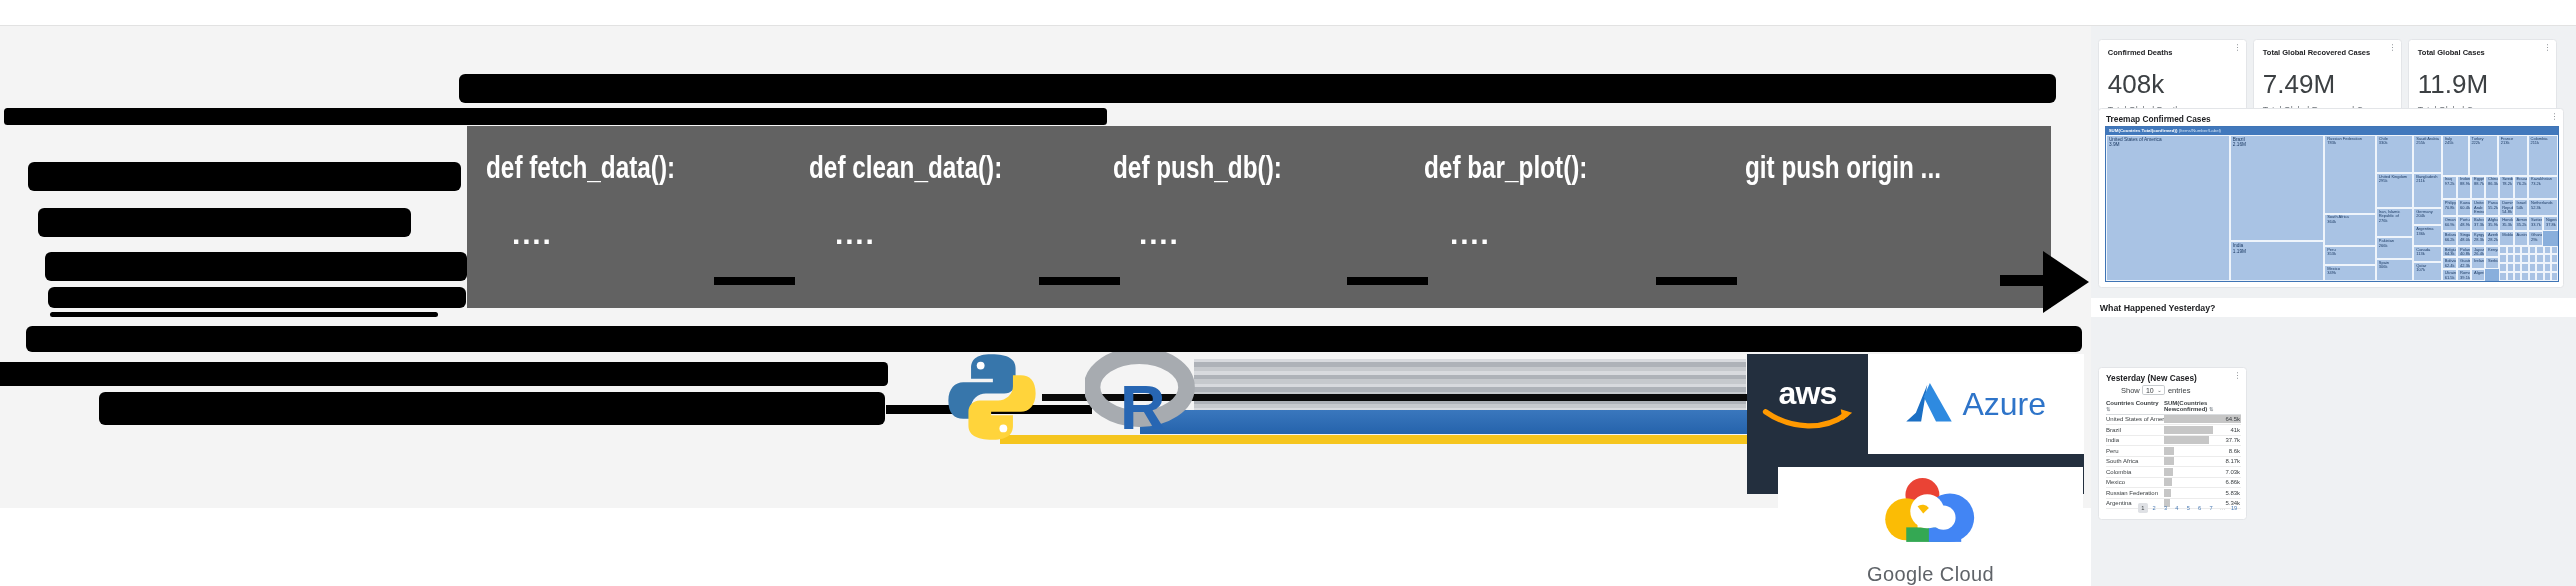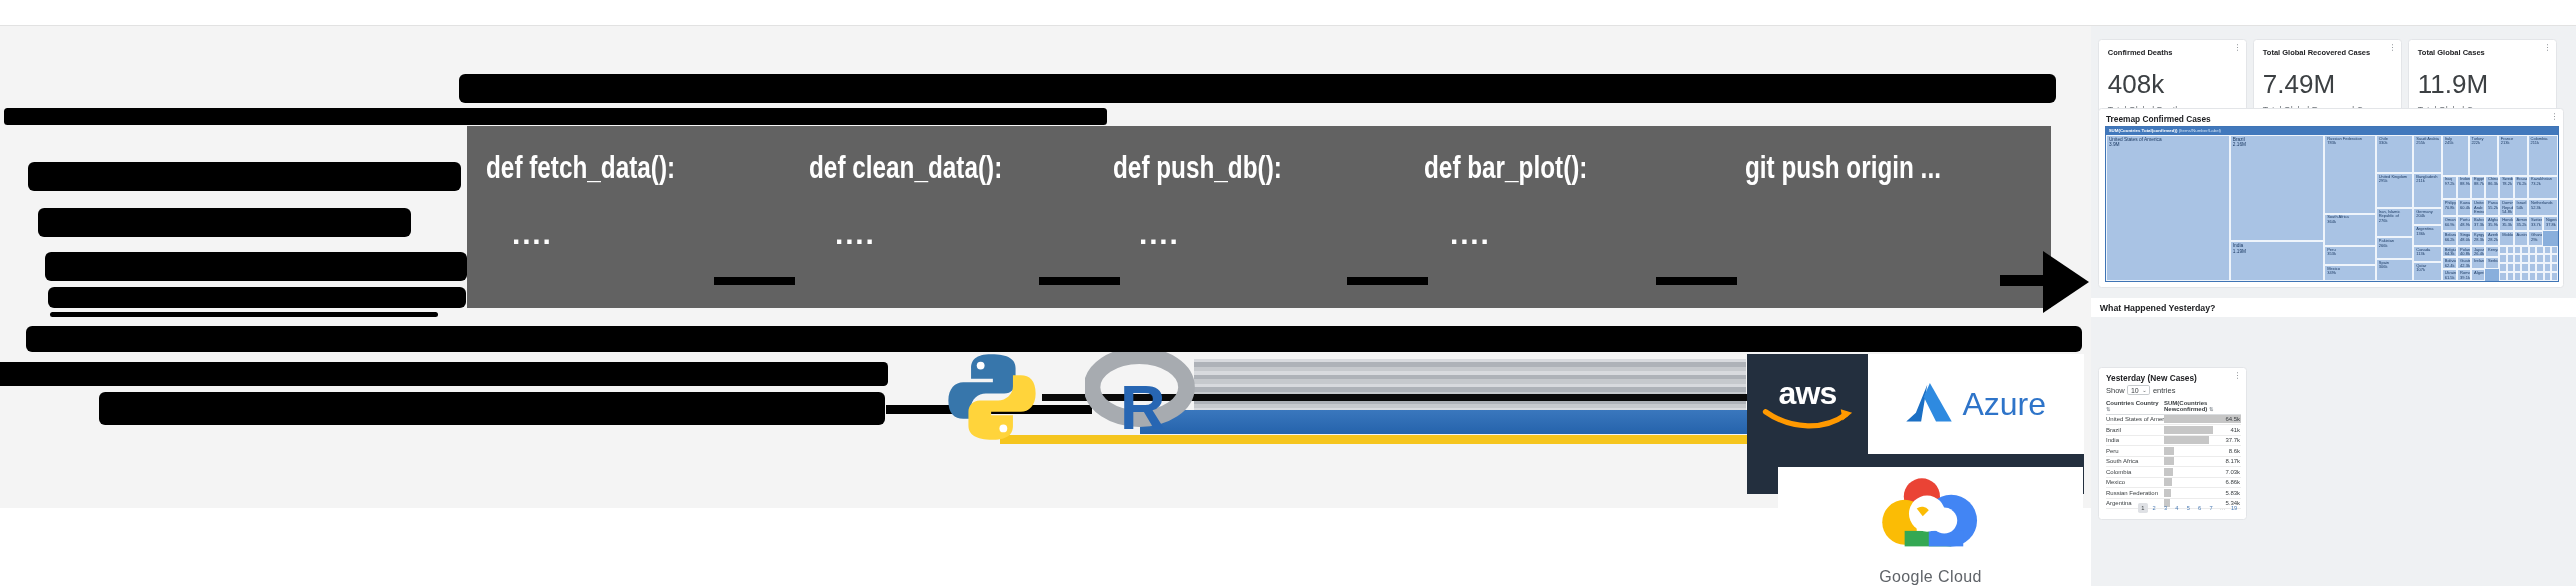--- a/index.html
+++ b/index.html
@@ -30,21 +30,21 @@
   .yellow-band { left:1000px; top:409px; width:747px; height:8.8px; background:#f5c51e; }
 
   .logo-box { position:absolute; }
   .aws-box { left:1747px; top:328px; width:121px; height:100px; background:#232f3e; display:flex; flex-direction:column; align-items:center; justify-content:center; }
   .aws-text { color:#fff; font-size:32px; font-weight:700; letter-spacing:-0.9px; line-height:1; }
   .azure-box { left:1868px; top:328px; width:216px; height:100px; background:#fff; display:flex; align-items:center; justify-content:center; gap:10.5px; }
   .azure-text { color:#2e74c9; font-size:32px; font-weight:400; letter-spacing:0px; }
   .navy-bar { position:absolute; left:1747px; top:428px; width:337px; height:40px; background:#232f3e; }
 
   .google-box { position:absolute; left:1778px; top:467px; width:305px; height:119px; background:#fff; z-index:6; display:flex; flex-direction:column; align-items:center; }
-  .gcloud-text { font-size:16px; color:#5f6368; margin-top:13px; letter-spacing:0.4px; }
+  .gcloud-text { font-size:20px; color:#5f6368; margin-top:13px; letter-spacing:0.4px; }
   .gcloud-text b { font-weight:500; color:#5f6368; }
 
   
   .panel { position:absolute; left:2091px; top:0; width:485px; height:587px; background:#eff1f3; z-index:4; }
   .panel-header { position:absolute; left:0; top:0; width:485px; height:26px; background:#fff; border-bottom:0.9px solid #e0e0e0; display:flex; align-items:center; padding:0 8.8px; }
   .ph-title { font-size:12.3px; color:#5f6368; }
   .draft-chip { margin-left:7px; border:0.9px solid #b9bdc1; border-radius:1.8px; font-family:"Liberation Mono",monospace; font-size:6.1px; color:#5f6368; padding:1.8px 3.5px; }
   .star { margin-left:7px; font-size:9.6px; color:#5f6368; cursor:pointer; }
   .ph-actions { margin-left:auto; display:flex; }
   .edit-btn { border:0.9px solid #d2d5d9; background:#fff; font-size:5.7px; color:#3c4043; letter-spacing:0.4px; padding:3.5px 6.1px; border-radius:1.8px 0 0 1.8px; cursor:pointer; }
@@ -63,21 +63,21 @@
   .tm-head .sub { color:#cfe0f2; }
   .tm-cells { position:absolute; left:0; top:8px; width:100%; height:146px; background:#89afdc; }
   .tm-cell { position:absolute; background:#a9c3e4; border:0.9px solid #eef4fb; overflow:hidden; }
   .tm-lab { font-size:4px; line-height:1.2; color:#1c3a63; padding:0.9px 0 0 1.8px; display:block; }
 
   .section-band { position:absolute; left:0; top:298px; width:485px; height:19px; background:#fff; display:flex; align-items:center; }
   .section-title { font-size:8.8px; font-weight:700; color:#202124; margin-left:8.8px; }
 
   .yc { left:7px; top:323px; width:149px; height:153px;margin-top:44px; }
   .yc-title { position:absolute; left:7px; top:5.3px; font-size:8.3px; font-weight:700; color:#202124; }
-  .yc-show { position:absolute; left:7px; top:16.7px; font-size:7.5px; color:#3c4043; display:flex; align-items:center; gap:2.6px; }
+  .yc-show { position:absolute; left:22px; top:16.7px; font-size:7.5px; color:#3c4043; display:flex; align-items:center; gap:2.6px; }
   .yc-select { border:0.9px solid #c6cacd; border-radius:1.8px; font-size:7px; color:#3c4043; padding:0.9px 2.6px; display:flex; gap:3.5px; align-items:center; cursor:pointer; }
   .yc-table { position:absolute; left:7px; top:30px; width:135px; }
   .yc-hrow { display:flex; border-bottom:0.9px solid #d9dcdf; padding:1.8px 0; }
   .yc-h { font-size:6px; font-weight:700; color:#3c4043; cursor:pointer; }
   .yc-h .sort { color:#9aa0a6; font-size:5.3px; }
   .yc-h1 { width:58px; }
   .yc-h2 { width:77px; text-align:left; }
   .yc-row { display:flex; align-items:center; height:10.5px; border-bottom:0.9px solid #ececec; }
   .yc-country { width:58px; font-size:6px; color:#3c4043; white-space:nowrap; overflow:hidden; }
   .yc-barcell { position:relative; width:77px; height:8px; }

